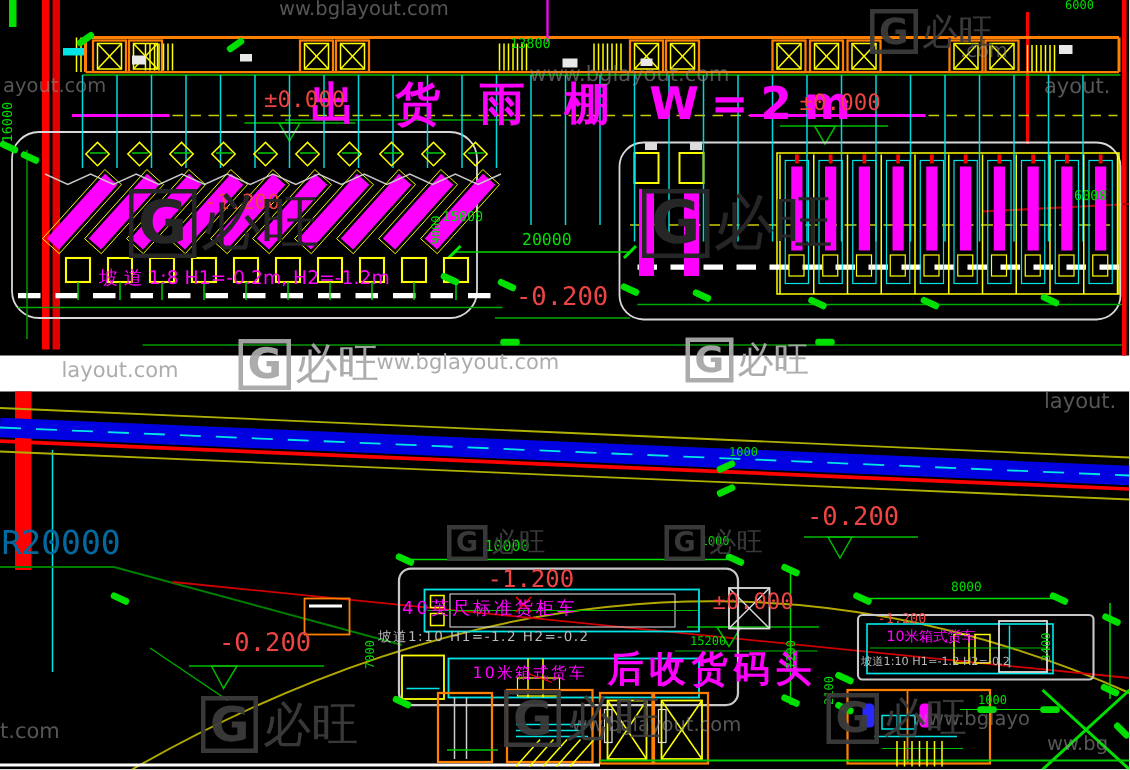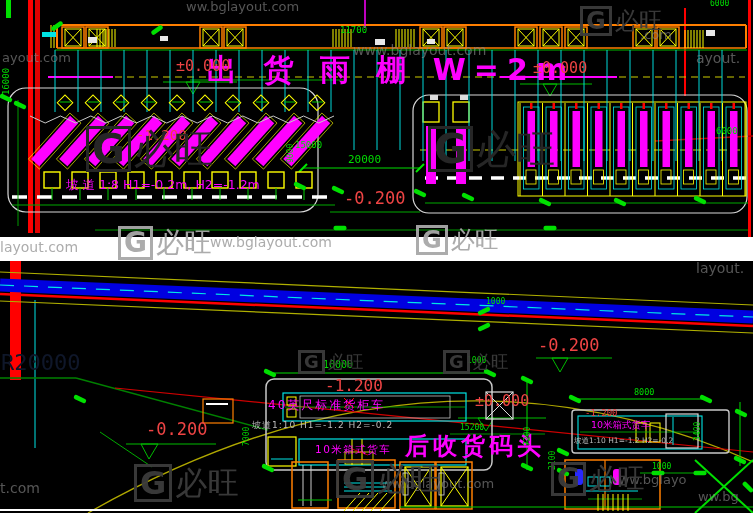--- a/index.html
+++ b/index.html
@@ -9,32 +9,32 @@
   #label-layer{position:absolute;left:0;top:0;width:753px;height:513px;pointer-events:none;}
   .lbl{position:absolute;line-height:1;white-space:nowrap;}
   .lvl{color:#ef4444;font-family:"DejaVu Sans Mono",monospace;}
   .dim{color:#00DD00;font-family:"DejaVu Sans Mono",monospace;}
   .rot{transform:rotate(-90deg);transform-origin:left top;}
   .mag{color:#FF00FF;}
   
   .t-title{left:207px;top:55px;font-size:30px;font-weight:bold;letter-spacing:8px;color:#FF00FF;}
   .b-title{left:92px;top:310px;font-size:30px;font-weight:bold;letter-spacing:2px;color:#FF00FF;}
   .dock{left:405px;top:434px;font-size:24px;font-weight:bold;letter-spacing:4px;color:#FF00FF;}
-  .radius{left:1px;top:352px;font-size:22px;color:#0f172a;font-family:"DejaVu Sans Mono",monospace;}
+  .radius{left:1px;top:352px;font-size:22px;color:#0369a1;font-family:"DejaVu Sans Mono",monospace;}
   .ramp-left{left:66px;top:179px;font-size:12.5px;color:#FF00FF;}
   .ramp-right{left:492px;top:181px;font-size:12.5px;color:#FF00FF;}
   .truck40{left:268px;top:399px;font-size:12px;letter-spacing:2px;color:#FF00FF;}
   .ramp-c{left:252px;top:421px;font-size:9px;letter-spacing:1px;color:#BBBBBB;}
   .truck10c{left:315px;top:444px;font-size:10.5px;letter-spacing:1.5px;color:#FF00FF;}
   .truck10r{left:591px;top:420px;font-size:9.5px;color:#FF00FF;}
   .ramp-r2{left:574px;top:437px;font-size:7.5px;color:#BBBBBB;}
   
   .wm{position:absolute;line-height:1;white-space:nowrap;color:#8F8F8F;opacity:.6;
       font-family:"DejaVu Sans",sans-serif;}
-  .wm-gap{color:#A8A8A8;opacity:.95;}
+  .wm-gap{color:#A8A8A8;opacity:.95;margin-left:41px;}
   .wm-dark{color:#3C3C3C;opacity:.95;}
   .wm-faint{color:#262626;opacity:1;}
   .wm-logo b{display:inline-block;border:3px solid currentColor;padding:0 3px;margin-right:3px;
              font-weight:bold;}
 </style>
 </head>
 <body>
 
 <div id="stage">
 
@@ -465,21 +465,21 @@
     <span class="lbl truck40">40英尺标准货柜车</span>
     <span class="lbl ramp-c">坡道1:10 H1=-1.2 H2=-0.2</span>
     <span class="lbl truck10c">10米箱式货车</span>
     <span class="lbl truck10r">10米箱式货车</span>
     <span class="lbl ramp-r2">坡道1:10 H1=-1.2 H2=-0.2</span>
 
   <span class="lbl lvl" style="left: 176px; top: 59px; font-size: 15px;">±0.000</span>
       <span class="lbl lvl" style="left: 533px; top: 61px; font-size: 15px;">±0.000</span>
       <span class="lbl lvl" style="left: 136px; top: 128px; font-size: 14px;">-1.200</span>
       <span class="lbl lvl" style="left: 344px; top: 190px; font-size: 17px;">-0.200</span>
-      <span class="lbl dim" style="left: 340px; top: 26px; font-size: 9px;">11700</span>
+      <span class="lbl dim" style="left: 340px; top: 26px; font-size: 9px;">13800</span>
       <span class="lbl dim" style="left: 710px; top: 0px; font-size: 8px;">6000</span>
       <span class="lbl dim rot" style="left: 2px; top: 95px; font-size: 9px;">16000</span>
       <span class="lbl dim" style="left: 295px; top: 141px; font-size: 9px;">15000</span>
       <span class="lbl dim rot" style="left: 287px; top: 163px; font-size: 8px;">9000</span>
       <span class="lbl dim" style="left: 348px; top: 154px; font-size: 11px;">20000</span>
       <span class="lbl dim" style="left: 716px; top: 127px; font-size: 9px;">6000</span>
       <span class="lbl lvl" style="left: 538px; top: 337px; font-size: 17px;">-0.200</span>
       <span class="lbl lvl" style="left: 325px; top: 378px; font-size: 16px;">-1.200</span>
       <span class="lbl lvl" style="left: 475px; top: 394px; font-size: 15px;">±0.000</span>
       <span class="lbl lvl" style="left: 146px; top: 421px; font-size: 17px;">-0.200</span>

